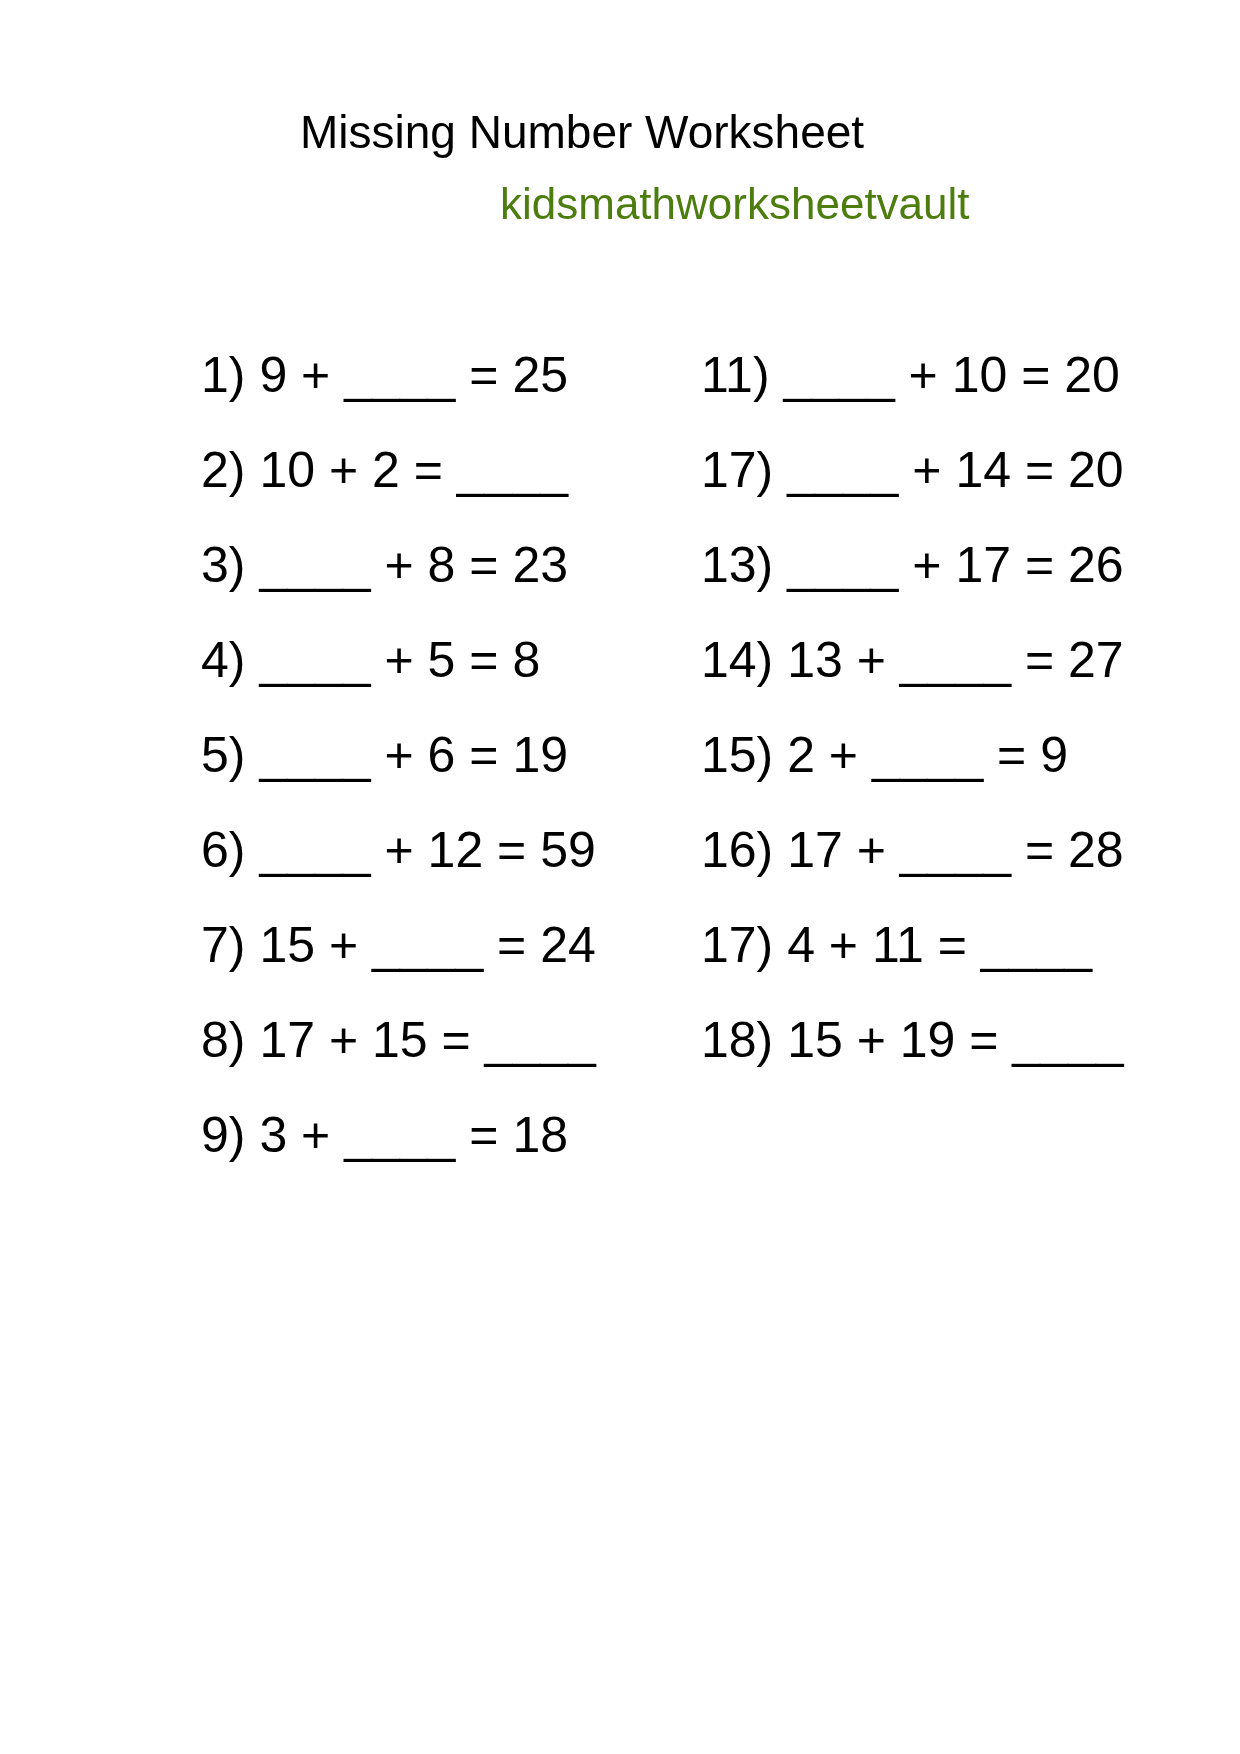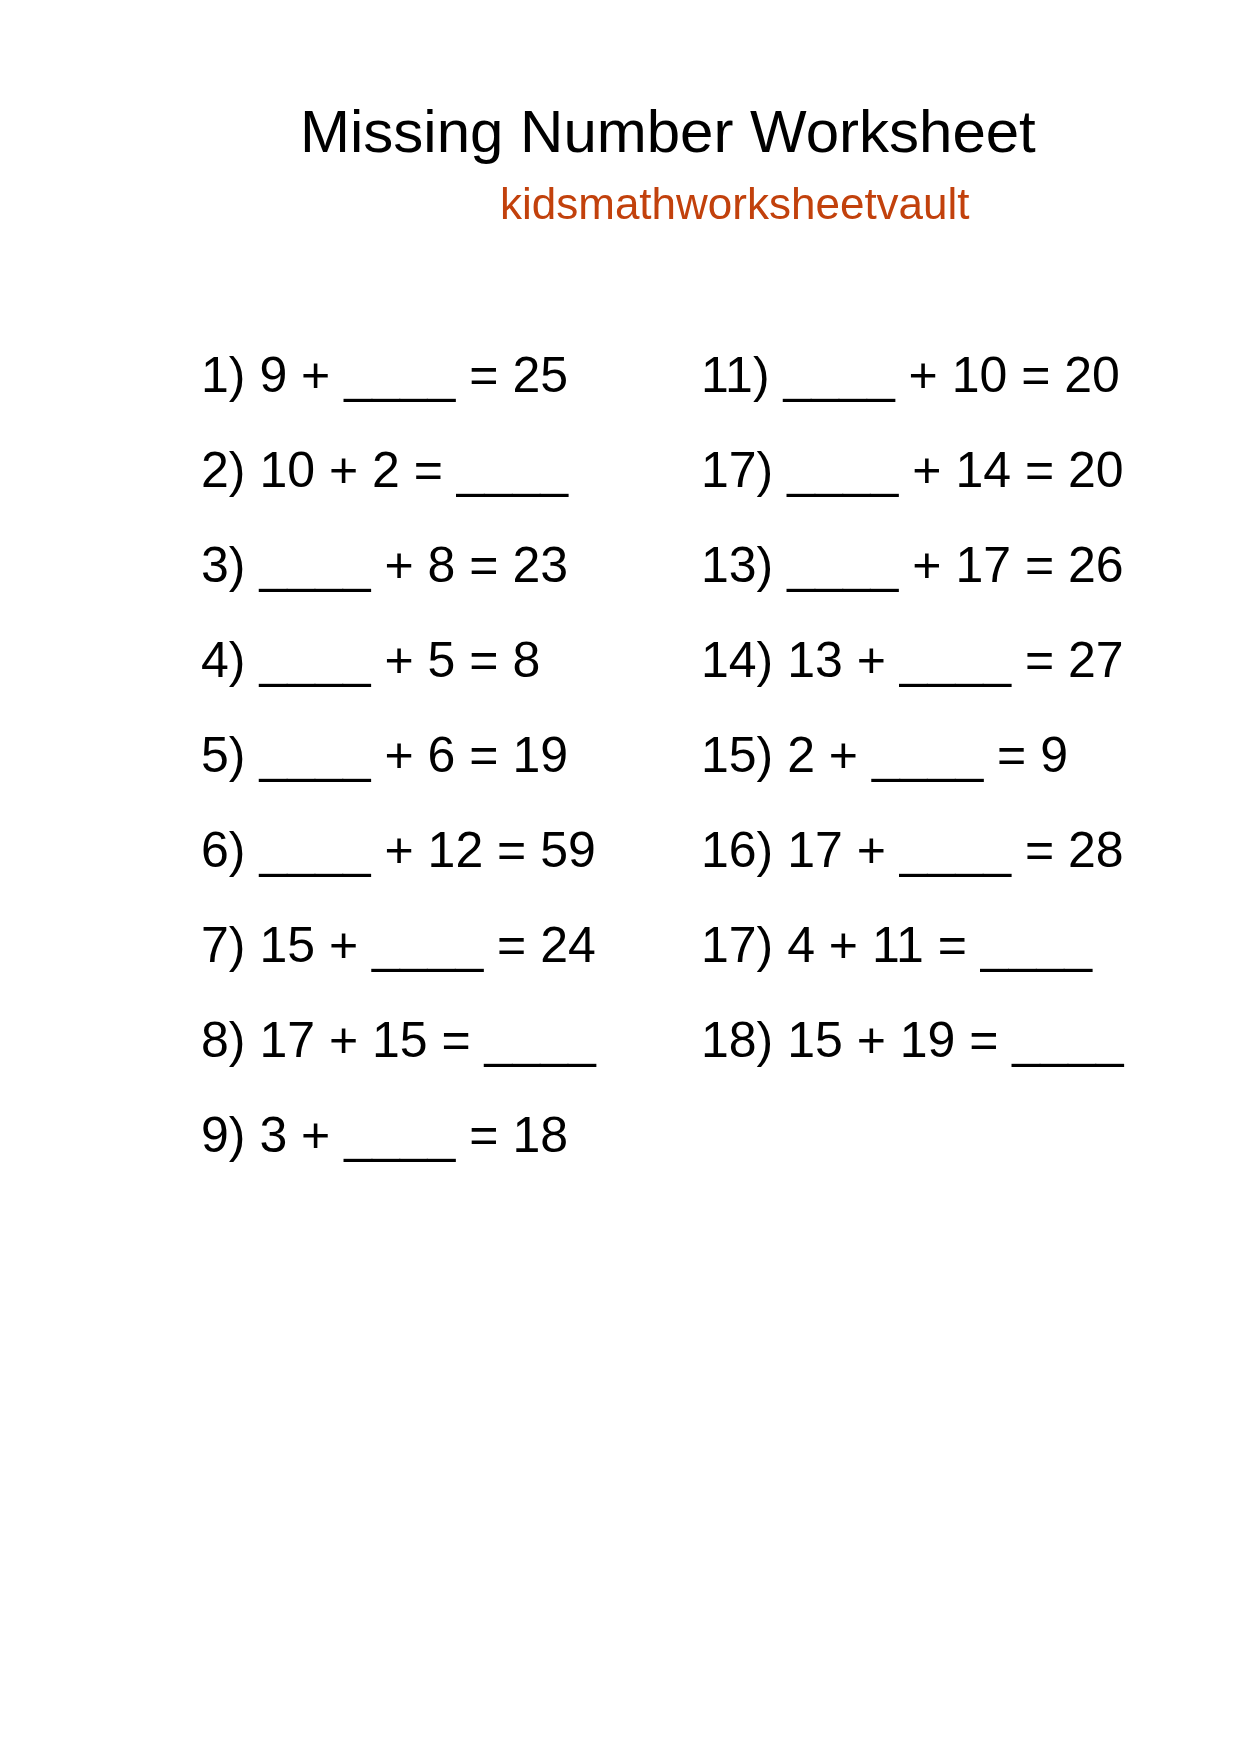--- a/index.html
+++ b/index.html
@@ -12,33 +12,33 @@
       height: 1754px;
       position: relative;
       overflow: hidden;
       font-family: "Liberation Sans", sans-serif;
       color: #000000;
     }
     .title {
       position: absolute;
       left: 300px;
       top: 96px;
-      font-size: 60px;
+      font-size: 46px;
       line-height: 72px;
       white-space: nowrap;
       color: #000000;
     }
     .subtitle {
       position: absolute;
       left: 500px;
       top: 178px;
       font-size: 44px;
       line-height: 52px;
       white-space: nowrap;
-      color: #c2410c;
+      color: #4d7c0f;
     }
     .column {
       position: absolute;
       top: 349px;
     }
     .col-left { left: 201px; }
     .col-right { left: 701px; }
     .problem {
       height: 95px;
       font-size: 50px;

